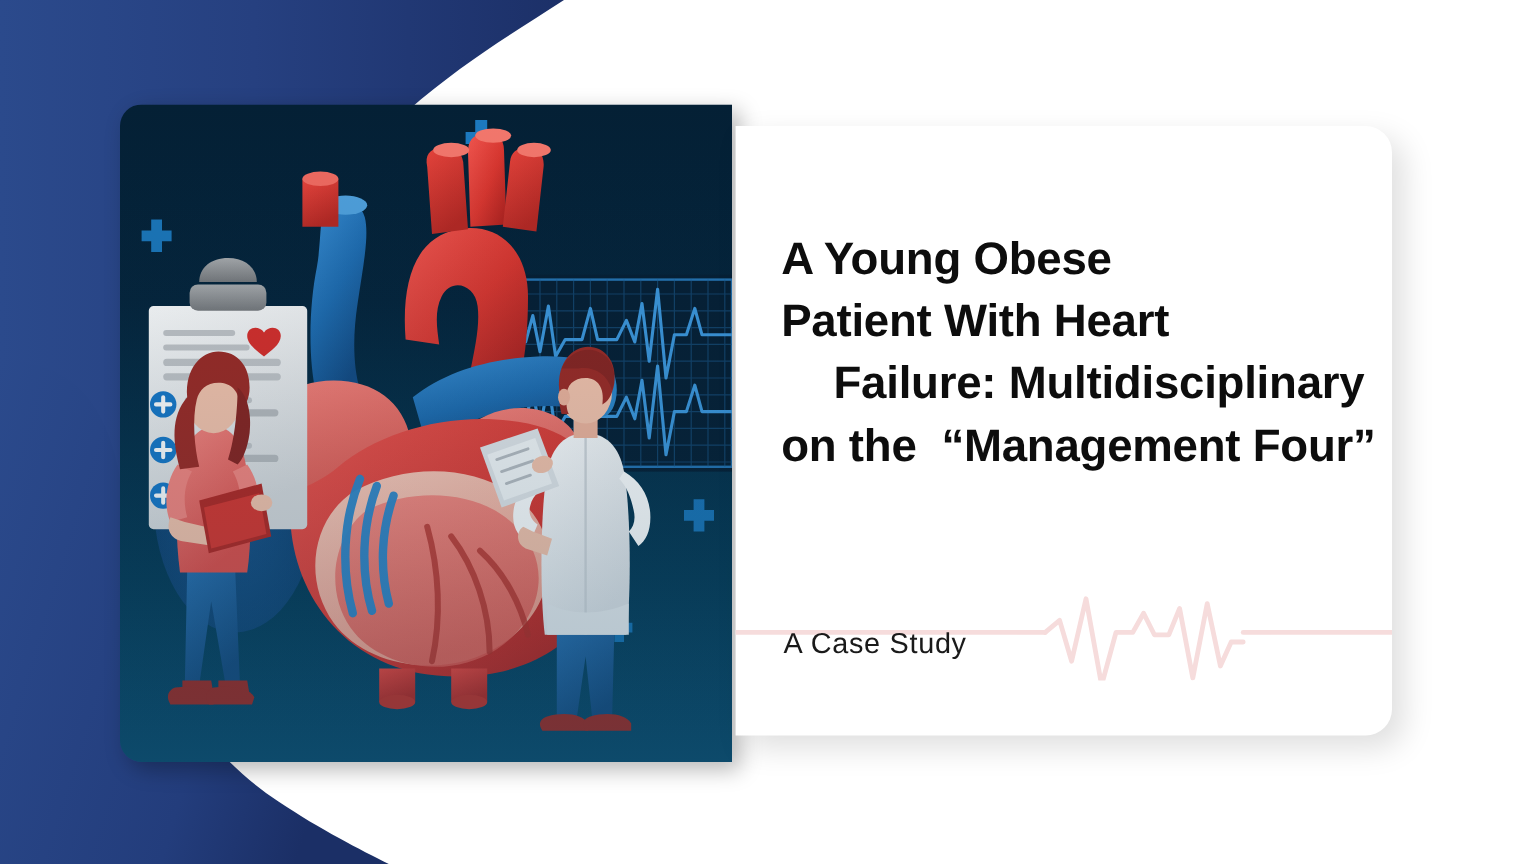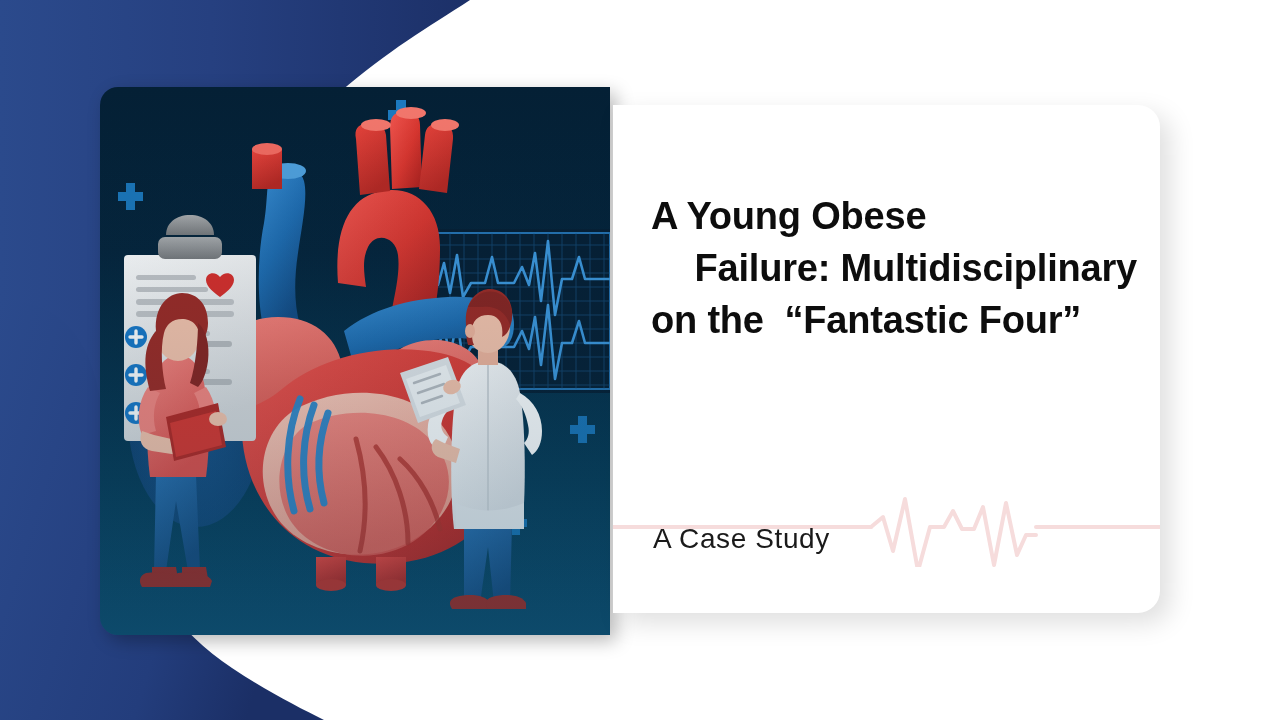--- a/index.html
+++ b/index.html
@@ -44,21 +44,21 @@
     font-size:38px; line-height:52px;
     font-weight:bold; color:#0d0d0d;
     letter-spacing:-.2px;
   }
   #rule-wrap {
     position:absolute; left:0; top:382px; width:547px; height:80px;
   }
   #rule-wrap svg { display:block; }
   #subtitle {
     position:absolute; left:40px; top:418px;
-    font-size:28px; color:#1a1a1a; letter-spacing:.6px;
+    font-size:24px; color:#1a1a1a; letter-spacing:.6px;
   }
 </style>
 </head>
 <body>
 
 <div id="slide">
 
   <div class="bg-layer">
     <svg viewBox="0 0 1280 720" xmlns="http://www.w3.org/2000/svg">
       <defs>
@@ -343,22 +343,23 @@
       </g>
 
       <rect x="0" y="0" width="510" height="548" fill="url(#vignette)"></rect>
     </svg>
   </div>
 
   <div id="text-card">
 
     <h1 id="title">
         <span style="display: block; white-space: pre;">A Young Obese</span>
+        <span style="display: block; white-space: pre;">Patient With Heart</span>
         <span style="display: block; white-space: pre; text-align: right;">Failure: Multidisciplinary</span>
-        <span style="display: block; white-space: pre;">on the  “Fantastic Four”</span>
+        <span style="display: block; white-space: pre;">on the  “Management Four”</span>
       </h1>
 
     <div id="rule-wrap">
       <svg width="547" height="80" viewBox="0 0 547 80" xmlns="http://www.w3.org/2000/svg">
         <g stroke="#f6dcdc" stroke-width="4" fill="none" stroke-linecap="round" stroke-linejoin="round">
           <path d="M0,40 H258"></path>
           <path d="M258,40 l12,-10 l10,34 l12,-52 l13,72 l12,-44 h14
                    l9,-16 l9,18 h12 l9,-22 l11,58 l12,-62 l11,52 l9,-20 h10"></path>
           <path d="M423,40 H547"></path>
         </g>

